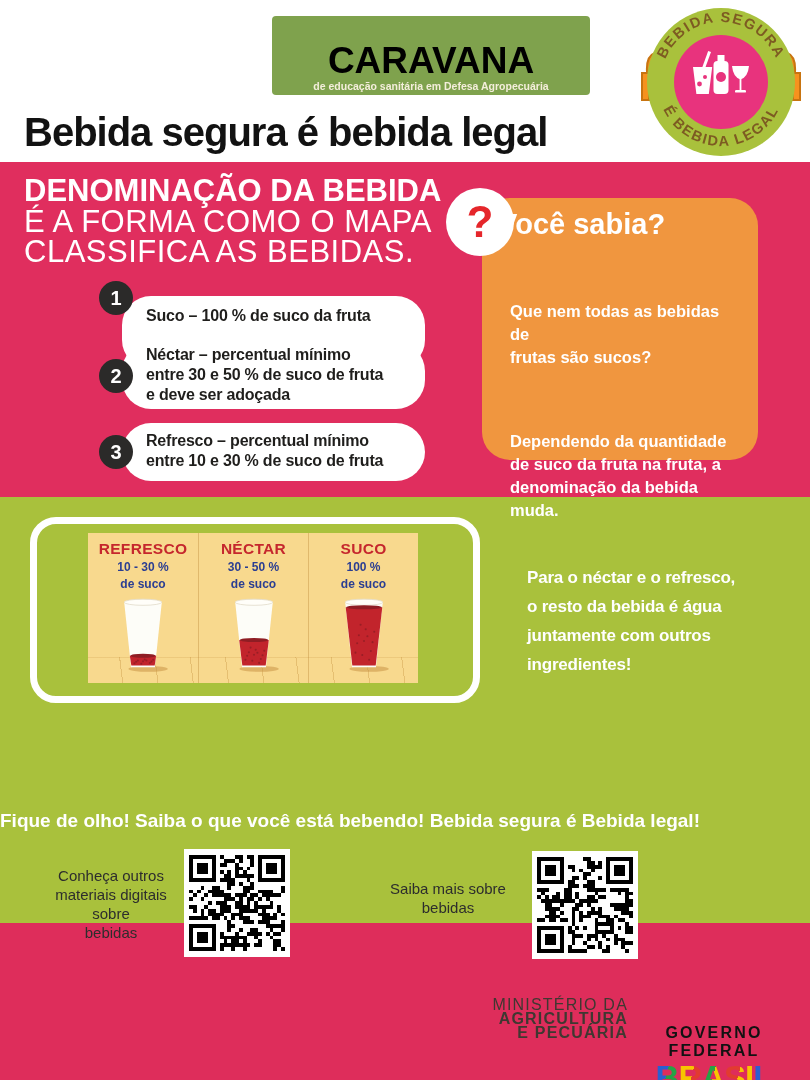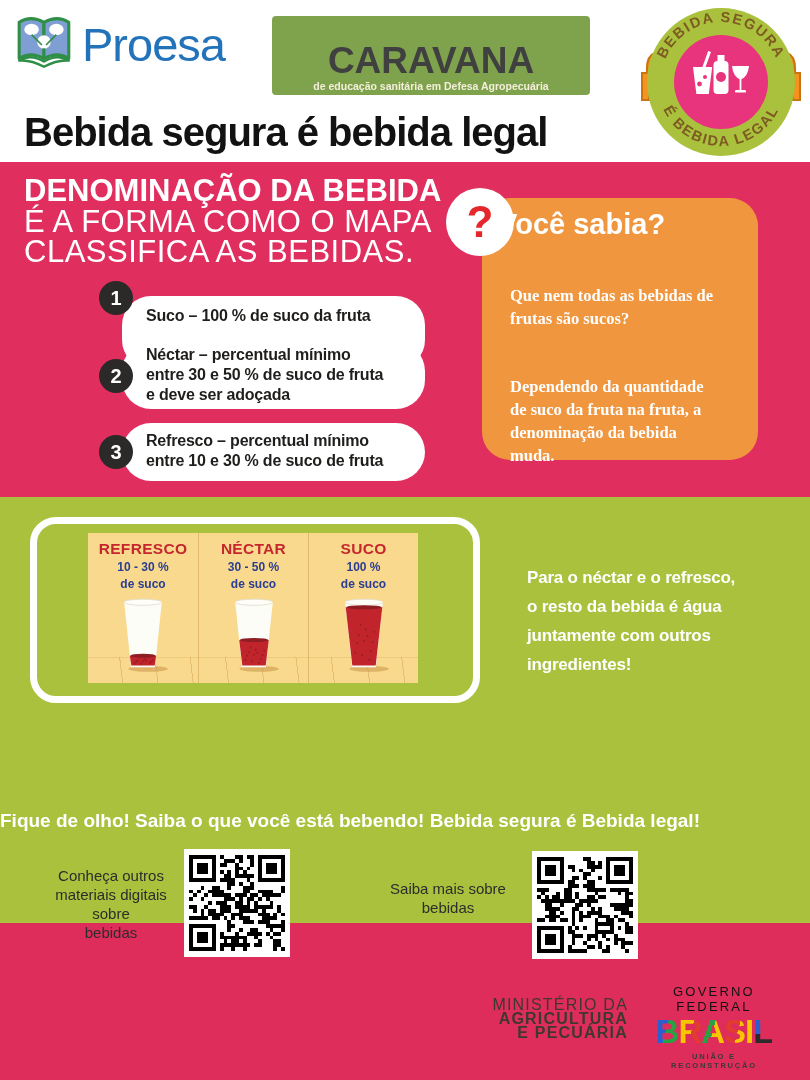--- a/index.html
+++ b/index.html
@@ -11,21 +11,21 @@
   .band-green{top:497px;height:426px;background:#a9c13c;}
   .band-pink-bottom{top:923px;height:157px;background:#de2d5b;}
 
   
   .proesa{position:absolute;left:14px;top:12px;display:flex;align-items:center;gap:6px;}
   .proesa svg{width:62px;height:64px;}
   .proesa-text{font-size:47px;font-weight:500;color:#2273b9;letter-spacing:-1px;}
 
   .caravana{position:absolute;left:272px;top:16px;width:318px;height:79px;background:#7fa24d;border-radius:4px;
             display:flex;flex-direction:column;align-items:center;justify-content:center;}
-  .caravana-title{font-size:37px;font-weight:800;color:#404040;letter-spacing:0px;line-height:36px;margin-top:24px;}
+  .caravana-title{font-size:37px;font-weight:800;color:#000000;letter-spacing:0px;line-height:36px;margin-top:24px;}
   .caravana-sub{font-size:10.5px;font-weight:700;color:#f4eedb;margin-top:1px;}
 
   .badge{position:absolute;left:645px;top:6px;width:152px;height:152px;}
   .badge .thumb{position:absolute;width:46px;height:74px;top:40px;}
   .badge .thumb-left{left:-12px;}
   .badge .thumb-right{right:-12px;transform:scaleX(-1);}
   .badge-svg{position:absolute;left:0;top:0;width:152px;height:152px;}
 
   .main-title{position:absolute;left:24px;top:94px;font-size:40px;font-weight:800;color:#121212;letter-spacing:-1px;margin-top:16px;}
 
@@ -42,21 +42,21 @@
   .pill-3{top:423px;height:58px;padding-top:8px;}
   .num-circle{position:absolute;left:99px;width:34px;height:34px;border-radius:50%;background:#2b2a29;
               color:#ffffff;font-size:20px;font-weight:800;display:flex;align-items:center;justify-content:center;z-index:3;}
   .num-1{top:281px;}
   .num-2{top:359px;}
   .num-3{top:435px;}
 
   .know-box{position:absolute;left:482px;top:198px;width:276px;height:262px;background:#f0963f;border-radius:28px;box-sizing:border-box;}
   .know-title{margin:10px 0 0 16px;font-size:29px;font-weight:800;color:#ffffff;}
   .know-body{margin:20px 22px 0 28px;font-size:16.5px;font-weight:600;color:#ffffff;line-height:23px;white-space:pre-line;}
-  .know-body p{margin:0 0 22px 0;font-family:Liberation Serif, serif;}
+  .know-body p{margin:16px 0 22px 0;}
   .q-circle{position:absolute;left:446px;top:188px;width:68px;height:68px;border-radius:50%;background:#ffffff;z-index:4;
             display:flex;align-items:center;justify-content:center;font-size:44px;font-weight:800;color:#e5262b;}
 
   
   .glass-panel{position:absolute;left:30px;top:517px;width:450px;height:186px;border:7px solid #ffffff;border-radius:26px;box-sizing:border-box;}
   .glass-image{position:absolute;left:88px;top:533px;width:330px;height:150px;background:#f8d98e;display:flex;}
   .glass-col{width:110px;box-sizing:border-box;text-align:center;padding-top:7px;position:relative;}
   .glass-col + .glass-col{border-left:1px solid rgba(180,125,45,0.35);}
   .glass-name{font-size:15.5px;font-weight:800;color:#c5272d;letter-spacing:0.3px;}
   .glass-pct{font-size:12px;font-weight:700;color:#2b3e92;margin-top:2px;}
@@ -78,52 +78,40 @@
   .qr-box{position:absolute;width:106px;height:108px;background:#ffffff;padding:5px;box-sizing:border-box;z-index:5;}
   .qr-left{left:184px;top:849px;}
   .qr-right{left:532px;top:851px;}
 
   
   .ministry{position:absolute;left:470px;top:998px;width:158px;text-align:right;color:#3f3831;font-size:16px;letter-spacing:1.2px;line-height:14px;}
   .ministry .m1{font-weight:400;}
   .ministry .m2,.ministry .m3{font-weight:800;}
 
   .gov{position:absolute;left:648px;top:984px;width:132px;text-align:center;}
-  .gov-top{font-size:13px;font-weight:400;letter-spacing:2.2px;color:#121212;}
+  .gov-top{font-size:16px;font-weight:700;letter-spacing:2.2px;color:#121212;margin-top:40px;}
   .brasil{margin-top:1px;font-size:33px;font-weight:900;line-height:34px;letter-spacing:-1px;display:flex;justify-content:center;}
   .bl{-webkit-background-clip:text;background-clip:text;color:transparent;}
   .bl-0{background-image:linear-gradient(105deg,#2a5fd0 0 45%,#27a245 45%);}
   .bl-1{background-image:linear-gradient(105deg,#f7c600 0 55%,#e23b30 55%);}
   .bl-2{background-image:linear-gradient(105deg,#27a245 0 50%,#f7c600 50%);}
   .bl-3{background-image:linear-gradient(105deg,#e23b30 0 60%,#f7c600 60%);}
   .bl-4{background-image:linear-gradient(105deg,#f7c600 0 100%);}
   .bl-5{background-image:linear-gradient(180deg,#2a5fd0 0 55%,#2b2b2b 55%);}
   .gov-bottom{margin-top:3px;font-size:7.5px;font-weight:700;letter-spacing:1.8px;color:#3a3a3a;}
 </style>
 </head>
 <body>
 
 <div class="poster">
 
   <div class="band band-pink-top"></div>
   <div class="band band-green"></div>
   <div class="band band-pink-bottom"></div>
 
-  <div class="proesa">
-    <svg viewBox="0 0 60 58">
-      <path d="M5,8 Q16,1 29,8 L29,43 Q16,36 5,43 Z" fill="#7f9fd4" stroke="#2f8f47" stroke-width="3" stroke-linejoin="round"></path>
-      <path d="M53,8 Q42,1 29,8 L29,43 Q42,36 53,43 Z" fill="#7f9fd4" stroke="#2f8f47" stroke-width="3" stroke-linejoin="round"></path>
-      <ellipse cx="17" cy="15" rx="7" ry="5.5" fill="#ffffff"></ellipse>
-      <ellipse cx="41" cy="15" rx="7" ry="5.5" fill="#ffffff"></ellipse>
-      <circle cx="29" cy="27" r="6.5" fill="#ffffff"></circle>
-      <path d="M17,20 L27,30 M41,20 L31,30 M29,33 V40" stroke="#2f8f47" stroke-width="1.6" fill="none"></path>
-      <path d="M5,45 Q16,38 29,46 Q42,38 53,45 Q42,44 29,51 Q16,44 5,45 Z" fill="#ffffff" stroke="#2f8f47" stroke-width="2.4" stroke-linejoin="round"></path>
-    </svg>
-    <span class="proesa-text">Proesa</span>
-  </div>
 
   <div class="caravana">
     <div class="caravana-title">CARAVANA</div>
     <div class="caravana-sub">de educação sanitária em Defesa Agropecuária</div>
   </div>
 
   <div class="badge">
     <svg class="thumb thumb-left" viewBox="0 0 46 74">
       <path d="M14,26 q-1,-16 8,-19 q6,-1.5 6,6 v11 h12 q6,0 6,6 q0,4 -3,5 q3,2.5 1,6 q2,2.5 0,5.5 q1.5,4 -4,5 h-16 q-10,0 -10,-12 z" fill="#f6921e" stroke="#c87410" stroke-width="2"></path>
       <path d="M9,27 h7 v27 h-7 z" fill="#f6921e" stroke="#c87410" stroke-width="2"></path>

